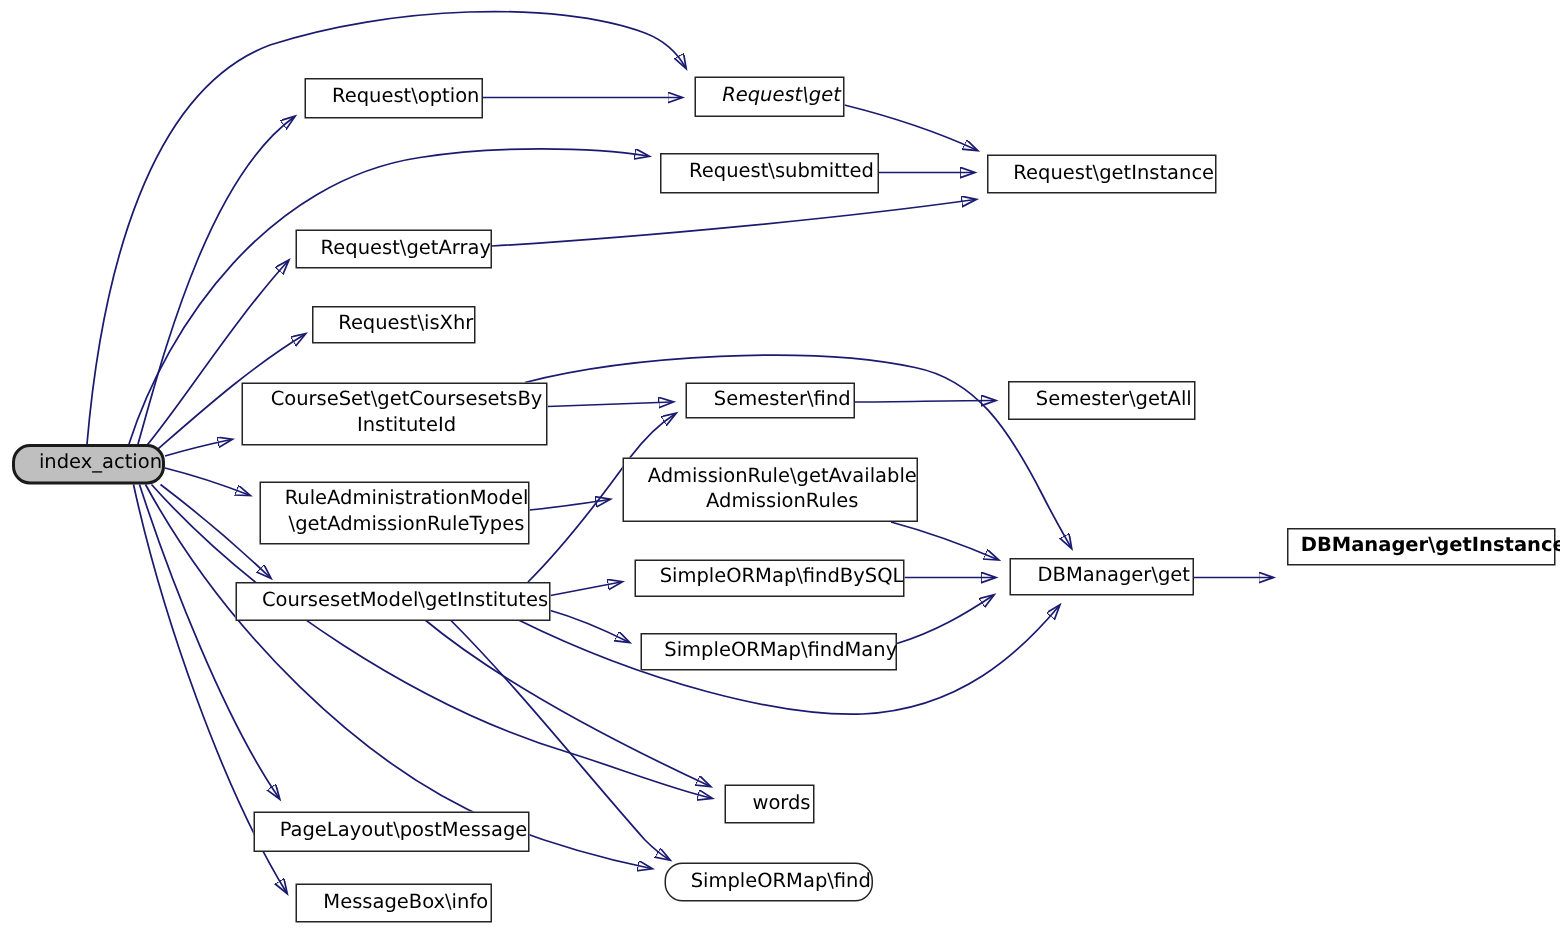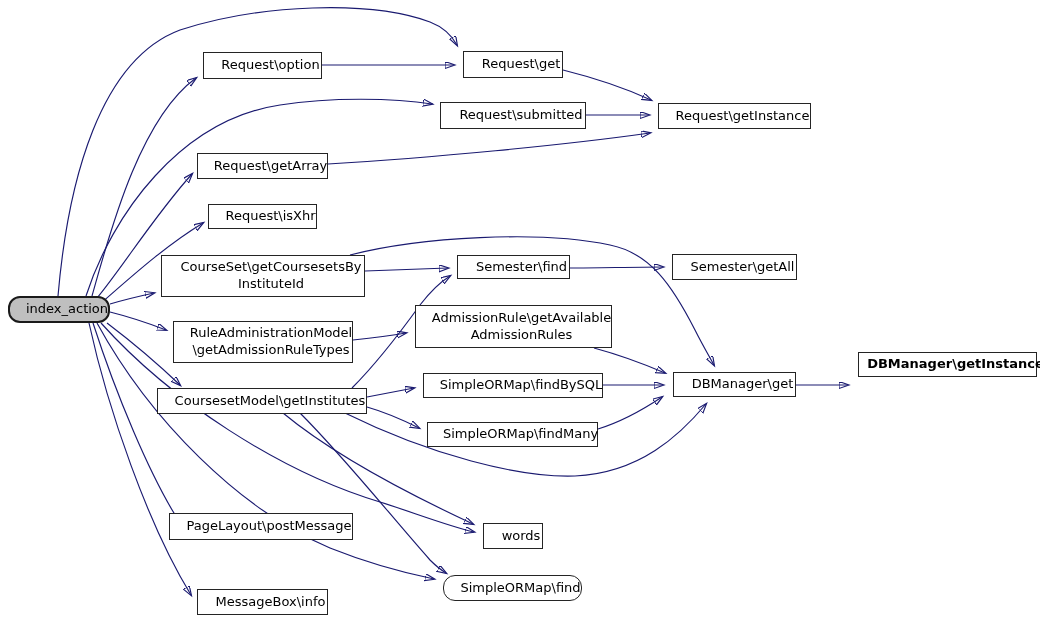--- a/index.html
+++ b/index.html
@@ -93,21 +93,21 @@
         <path d="M 796 385 C 813 385 831 385 848 385" marker-end="url(#arrow)"></path>
       </g>
   </svg>
   <div id="graph">
       <div class="node highlight" style="left: 8px; top: 296px; width: 102px; height: 27px; border-radius: 12px;">
         <div class="node-line">index_action</div>
       </div>
       <div class="node" style="left: 203px; top: 52px; width: 119px; height: 27px;">
         <div class="node-line">Request\option</div>
       </div>
-      <div class="node" style="left: 463px; top: 51px; width: 100px; height: 27px;">
+      <div class="node" style="left: 463px; top: 51px; width: 100px; height: 27px; font-style: italic;">
         <div class="node-line">Request\get</div>
       </div>
       <div class="node" style="left: 440px; top: 102px; width: 146px; height: 27px; justify-content: center;">
         <div class="node-line">Request\submitted</div>
       </div>
       <div class="node" style="left: 658px; top: 103px; width: 153px; height: 26px;">
         <div class="node-line">Request\getInstance</div>
       </div>
       <div class="node" style="left: 197px; top: 153px; width: 131px; height: 26px;">
         <div class="node-line">Request\getArray</div>
@@ -144,21 +144,21 @@
       </div>
       <div class="node" style="left: 673px; top: 372px; width: 123px; height: 25px;">
         <div class="node-line">DBManager\get</div>
       </div>
       <div class="node" style="left: 858px; top: 352px; width: 179px; height: 25px; font-weight: bold;">
         <div class="node-line">DBManager\getInstance</div>
       </div>
       <div class="node" style="left: 483px; top: 523px; width: 60px; height: 26px;">
         <div class="node-line">words</div>
       </div>
-      <div class="node" style="left: 169px; top: 513px; width: 184px; height: 27px;">
+      <div class="node" style="left: 169px; top: 541px; width: 184px; height: 27px;">
         <div class="node-line">PageLayout\postMessage</div>
       </div>
       <div class="node" style="left: 197px; top: 589px; width: 131px; height: 26px;">
         <div class="node-line">MessageBox\info</div>
       </div>
       <div class="node" style="left: 443px; top: 575px; width: 139px; height: 26px; border-radius: 12px;">
         <div class="node-line">SimpleORMap\find</div>
       </div>
     </div>
 </div>

